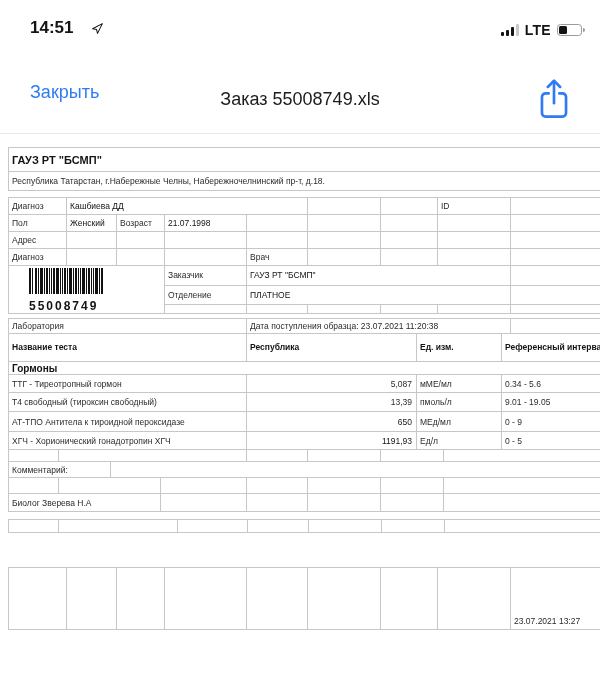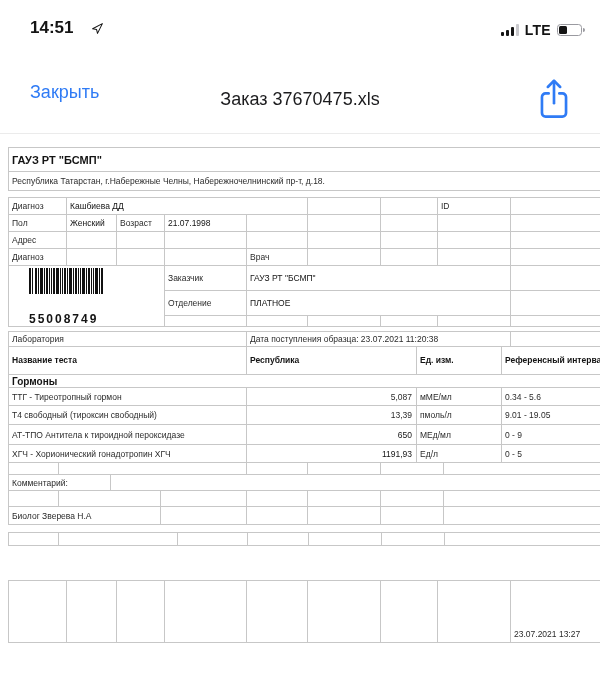--- a/index.html
+++ b/index.html
@@ -31,21 +31,21 @@
   td{border:1px solid #c7c7c7;font-size:8.5px;color:#2b2b2b;padding:0 0 0 3px;vertical-align:middle;overflow:hidden;white-space:nowrap;}
   .stack{margin-top:-1px;}
   .b{font-weight:normal;color:#141414;}
   .sp{width:592px;}
   .org-name td{font-size:11px;font-weight:bold;color:#141414;}
   .addr td{font-size:8.5px;}
   .res-num{text-align:right;padding:0 4px 0 0;margin-top:36px;}
   .grp td{font-size:10px;font-weight:bold;color:#141414;}
   .hdr td{font-weight:bold;color:#141414;white-space:normal;line-height:1.25;}
   .barcode-cell{padding:2px 0 0 20px;vertical-align:top;}
-  .bc-num{font-size:12px;font-weight:bold;letter-spacing:2px;color:#141414;margin-top:16px;}
+  .bc-num{font-size:12px;font-weight:bold;letter-spacing:2px;color:#141414;margin-top:3px;}
   .date-cell{vertical-align:bottom;padding:0 0 3px 3px;}
 </style>
 </head>
 <body>
 
 <div class="status-time">
   <span>14:51</span>
   <svg class="loc-arrow" width="13" height="13" viewBox="0 0 20 20">
     <path d="M2.5 10.5 L17.5 2.5 L10 17.5 L8.6 11.6 Z" fill="none" stroke="#141414" stroke-width="1.6" stroke-linejoin="round"></path>
   </svg>
@@ -58,21 +58,21 @@
       <i class="b4"></i>
   </span>
   <span class="lte">LTE</span>
   <span class="batt">
       <span class="fill"></span>
       <span class="cap"></span>
     </span>
 </div>
 
 <div class="nav-close">Закрыть</div>
-<div class="nav-title">Заказ 37670475.xls</div>
+<div class="nav-title">Заказ 55008749.xls</div>
 <svg class="nav-share" viewBox="0 0 24 30">
   <g fill="none" stroke="#2f7bf5" stroke-width="1.9" stroke-linecap="round" stroke-linejoin="round">
     <path d="M8.2 11 H6 a2.6 2.6 0 0 0 -2.6 2.6 V25 a2.6 2.6 0 0 0 2.6 2.6 H18 a2.6 2.6 0 0 0 2.6 -2.6 V13.6 A2.6 2.6 0 0 0 18 11 H15.8"></path>
     <path d="M12 18 V2.2"></path>
     <path d="M7.6 6.4 L12 2 L16.4 6.4"></path>
   </g>
 </svg>
 <div class="nav-hairline"></div>
 
 <div class="doc">

